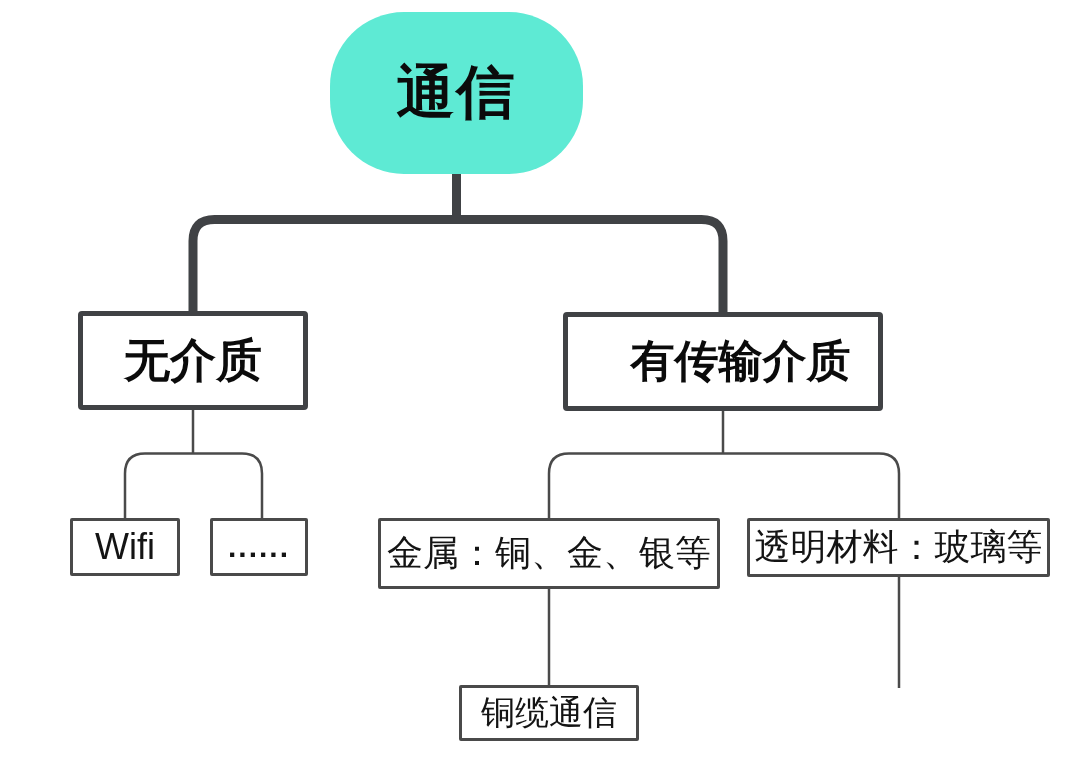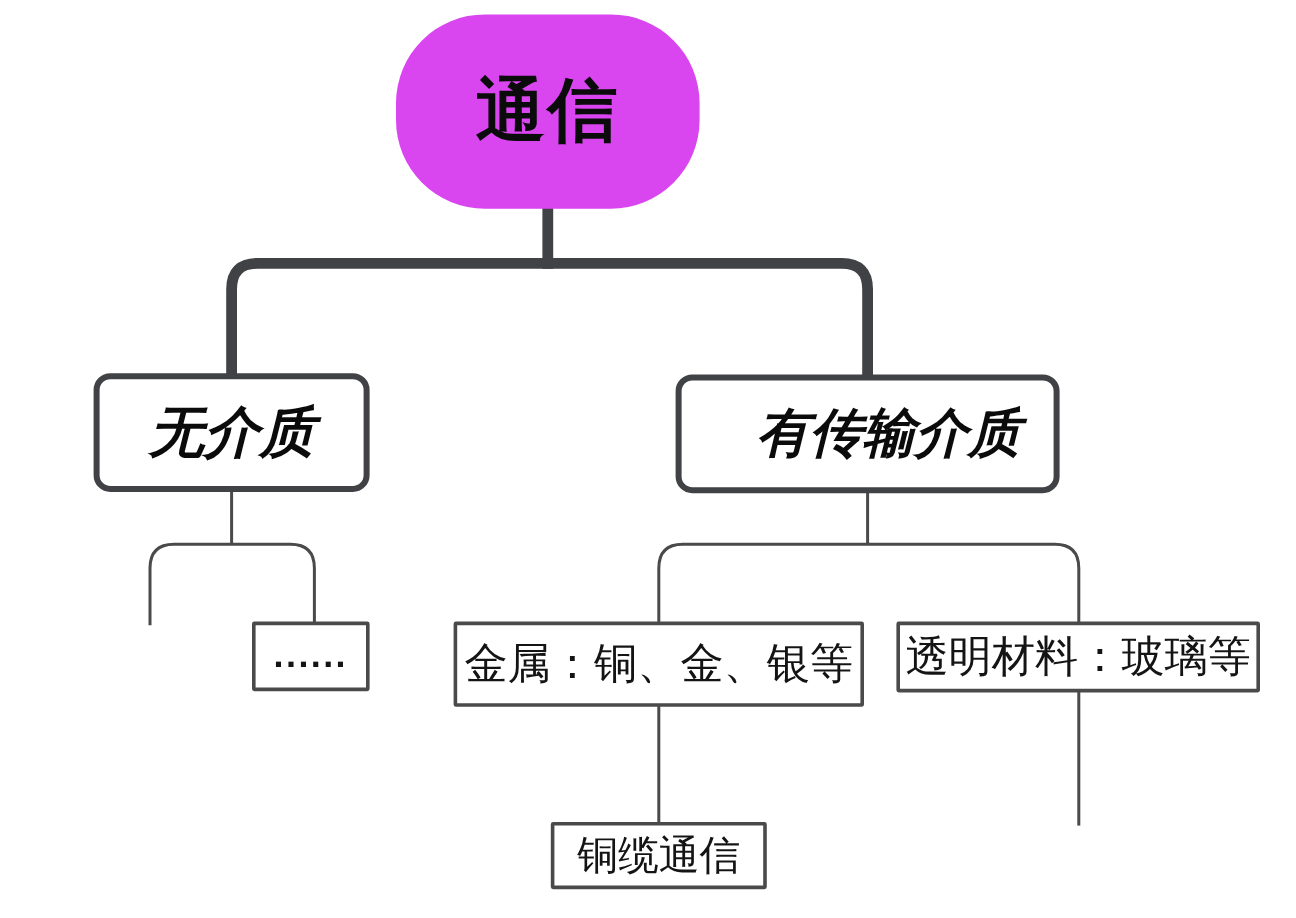--- a/index.html
+++ b/index.html
@@ -29,31 +29,30 @@
     justify-content: center;
     background: #ffffff;
     color: #0b0b0b;
     box-sizing: border-box;
     white-space: nowrap;
     text-align: center;
   }
   .node-root {
     left: 330px; top: 12px;
     width: 253px; height: 162px;
-    background: #d946ef;
+    background: #5eead4;
     border-radius: 74px;
     font-size: 58px;
     font-weight: bold;
     letter-spacing: 2px;
   }
   .node-branch {
     border: 5px solid #404245;
-    border-radius: 14px;
+    border-radius: 4px;
     font-weight: bold;
-    font-style: italic;
   }
   .node-no-medium {
     left: 78px; top: 311px;
     width: 230px; height: 99px;
     font-size: 46px;
   }
   .node-with-medium {
     left: 563px; top: 312px;
     width: 320px; height: 99px;
     font-size: 44px;
@@ -131,20 +130,23 @@
   </div>
 
   <div class="node node-branch node-no-medium">
     <span>无介质</span>
   </div>
 
   <div class="node node-branch node-with-medium">
     <span>有传输介质</span>
   </div>
 
+  <div class="node node-leaf node-wifi">
+    <span>Wifi</span>
+  </div>
 
   <div class="node node-leaf node-ellipsis">
     <span>......</span>
   </div>
 
   <div class="node node-leaf node-metal">
     <span>金属：铜、金、银等</span>
   </div>
 
   <div class="node node-leaf node-transparent">

